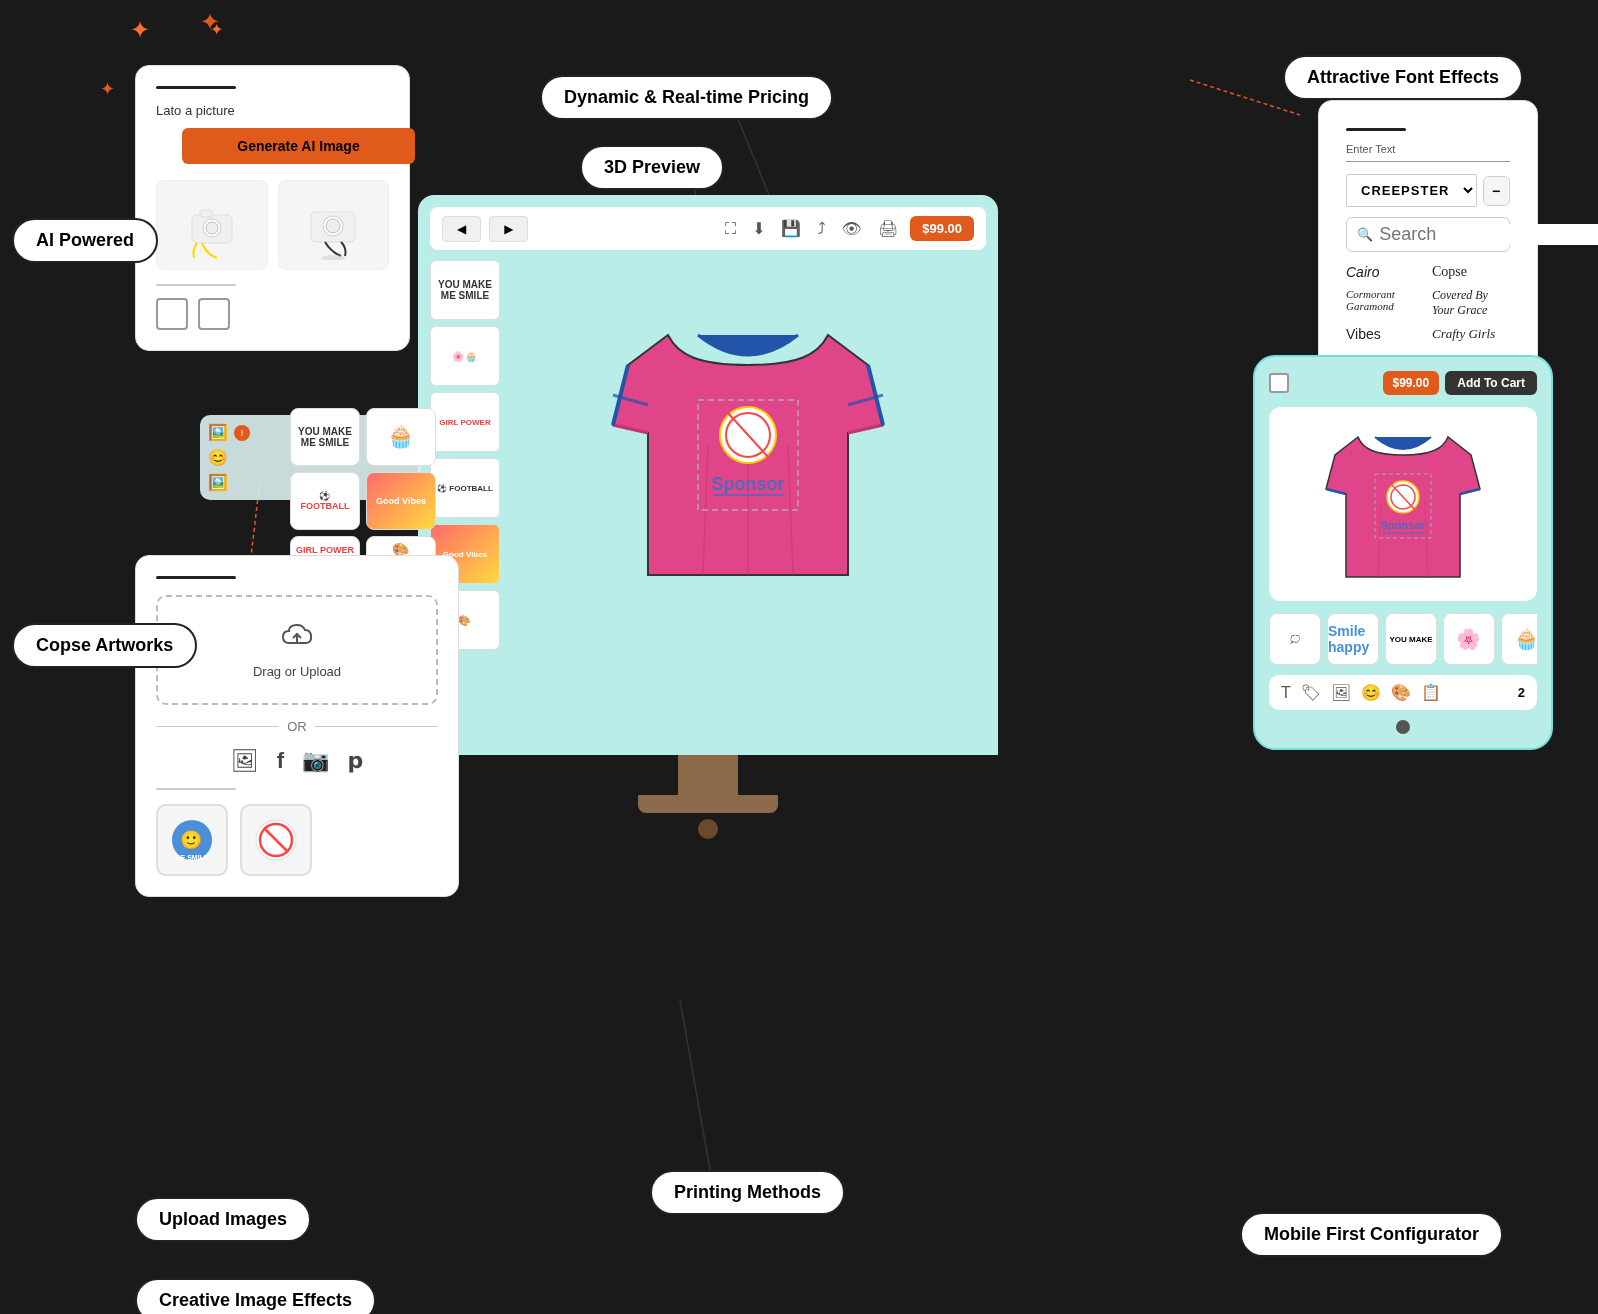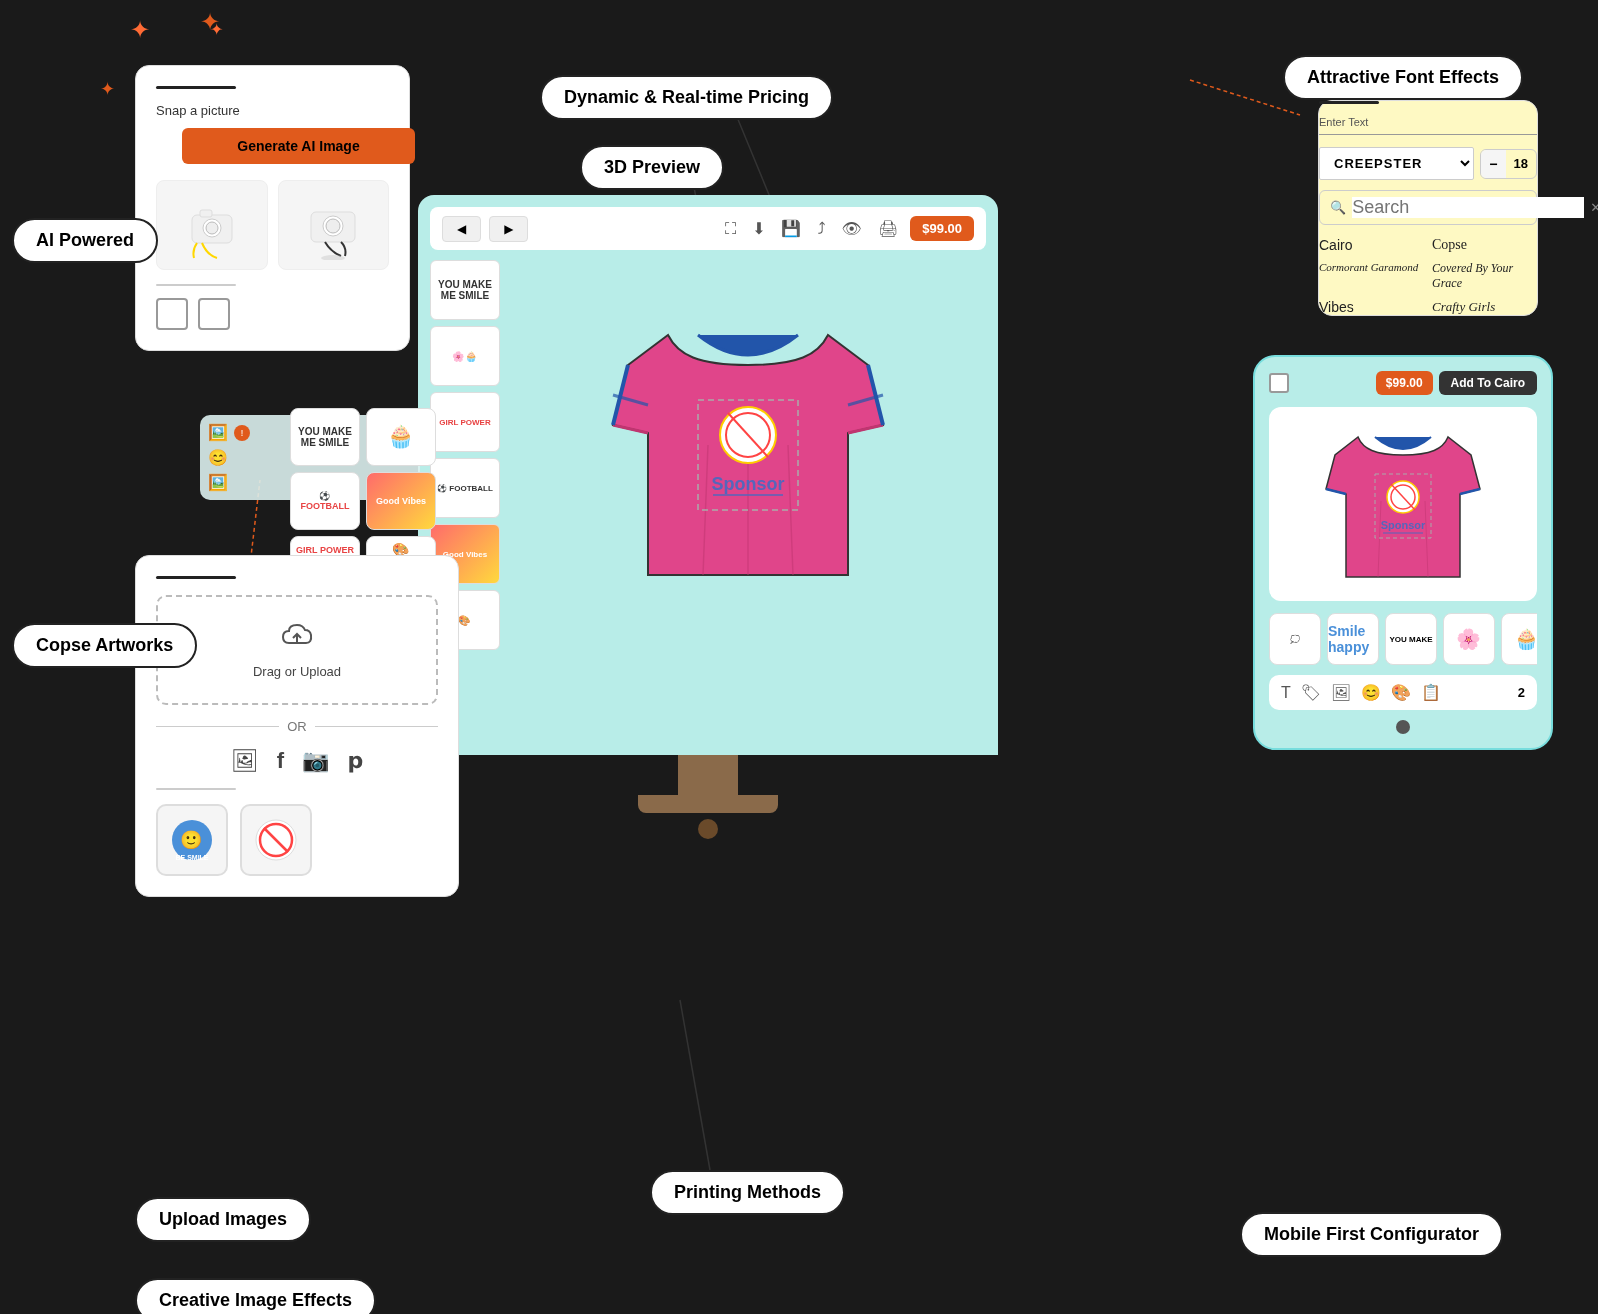--- a/index.html
+++ b/index.html
@@ -284,23 +284,23 @@
       border-radius: 50%;
       margin: 6px auto 0;
     }
 
     
     .font-panel {
       position: absolute;
       top: 100px;
       right: 60px;
       width: 220px;
-      background: #fef9c3;
+      background: #ffffff;
       border-radius: 14px;
-      padding: 0;
+      padding: 27px;
       z-index: 50;
       border: 1.5px solid #ddd;
     }
     .font-panel .divider-line {
       width: 60px;
       height: 3px;
       background: #222;
       border-radius: 2px;
       margin-bottom: 12px;
     }
@@ -544,21 +544,21 @@
 <div class="label-bubble label-3d-preview" style="top:145px;left:580px;">
   <span>3D Preview</span>
 </div>
 
 <div class="label-bubble label-attractive-font">
   <span>Attractive Font Effects</span>
 </div>
 
 <div class="ai-panel">
   <div class="divider-line"></div>
-  <div class="snap-label">Snap a picture</div>
+  <div class="snap-label">Lato a picture</div>
   <button class="generate-btn">Generate AI Image</button>
   <div class="img-row">
     <div class="img-placeholder">
 
       <svg width="60" height="70" viewBox="0 0 60 70">
         <rect x="10" y="25" width="40" height="28" rx="5" fill="#f0f0f0" stroke="#ddd"></rect>
         <circle cx="30" cy="38" r="9" fill="white" stroke="#ccc"></circle>
         <circle cx="30" cy="38" r="6" fill="#eee" stroke="#bbb"></circle>
         <rect x="18" y="20" width="12" height="7" rx="2" fill="#f0f0f0" stroke="#ddd"></rect>
         <path d="M20 53 Q25 65 35 68" stroke="#ffd700" stroke-width="2" fill="none"></path>
@@ -692,35 +692,35 @@
       <span class="num-val">18</span>
 
     </div>
   </div>
   <div class="search-row">
     <span class="search-icon">🔍</span>
     <input class="search-input" type="text" placeholder="Search" style="">
     <span class="close-icon">✕</span>
   </div>
   <div class="font-list">
-    <div class="font-item" style="font-family:sans-serif;">Cairo</div>
+    <div class="font-item" style="font-family:sans-serif;font-style:italic;">Cairo</div>
     <div class="font-item" style="font-family:Georgia,serif;">Copse</div>
     <div class="font-item" style="font-family:Georgia,serif;font-style:italic;font-size:11px;">Cormorant Garamond</div>
     <div class="font-item" style="font-style:italic;font-size:12px;font-family:cursive;">Covered By Your Grace</div>
     <div class="font-item" style="font-family:sans-serif;">Vibes</div>
     <div class="font-item" style="font-style:italic;font-family:cursive;font-size:13px;">Crafty Girls</div>
   </div>
 </div>
 
 <div class="mobile-panel">
   <div class="top-bar">
     <div class="checkbox"></div>
     <div class="price-add">
       <div class="m-price">$99.00</div>
-      <div class="add-cart-btn">Add To Cairo</div>
+      <div class="add-cart-btn">Add To Cart</div>
     </div>
   </div>
   <div class="mobile-tshirt-area">
     <div class="mobile-tshirt-container">
       <svg viewBox="0 0 160 175" xmlns="http://www.w3.org/2000/svg" width="160" height="175">
         <path d="M35,18 L12,36 L3,70 L23,75 L23,158 L137,158 L137,75 L157,70 L148,36 L125,18 C120,30 108,36 80,36 C52,36 40,30 35,18 Z" fill="#e0458a" stroke="#333" stroke-width="1.5"></path>
         <path d="M52,18 Q80,42 108,18" fill="#2255aa" stroke="#2255aa" stroke-width="2"></path>
         <circle cx="80" cy="78" r="16" fill="white" stroke="#ffcc00" stroke-width="1.5"></circle>
         <circle cx="80" cy="78" r="12" fill="none" stroke="#ff4444" stroke-width="1.5"></circle>
         <line x1="68" y1="65" x2="92" y2="91" stroke="#ff4444" stroke-width="1.5"></line>

